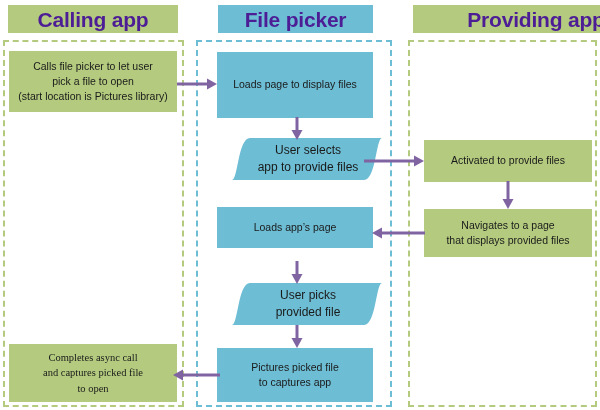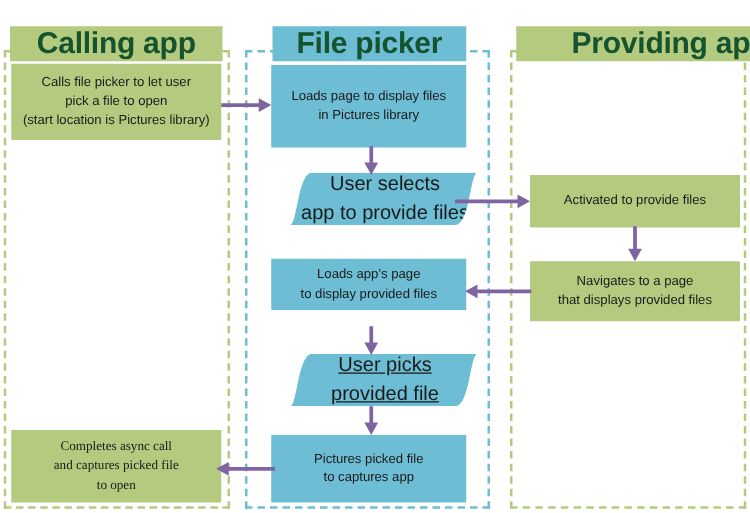--- a/index.html
+++ b/index.html
@@ -9,24 +9,23 @@
     font-family:"Liberation Sans", sans-serif;
     overflow:hidden;
   }
   #root{position:relative;width:600px;height:410px;}
 
   
   .lane-header{
     position:absolute;
     height:28px;
     display:flex;align-items:center;justify-content:center;
-    font-size:24px;font-weight:bold;color:#14532d;
+    font-size:21px;font-weight:bold;color:#4c1d95;
     letter-spacing:-0.2px;
     line-height:1;
-    margin-top:16px;
   }
   .lane-header.green{background:#b4cb7f;}
   .lane-header.blue{background:#6dbdd4;}
 
   #hdr-calling{left:8px;top:5px;width:170px;}
   #hdr-picker{left:218px;top:5px;width:155px;}
   #hdr-providing{left:413px;top:5px;width:182px;padding-left:32px;}
 
   
   .lane{
@@ -52,21 +51,21 @@
     padding:14px 6px;
   }
   .box.green{background:#b4cb7f;}
   .box.blue{background:#6dbdd4;}
 
   
   .flag{
     position:absolute;
     display:flex;align-items:center;justify-content:center;
     text-align:center;
-    font-size:16px;color:#1a1a1a;line-height:1.45;
+    font-size:12px;color:#1a1a1a;line-height:1.45;
     background:#6dbdd4;
     -webkit-clip-path: path("M 18 0 C 6 0 6 42 0 42 L 132 42 C 144 42 144 0 150 0 Z");
     clip-path: path("M 18 0 C 6 0 6 42 0 42 L 132 42 C 144 42 144 0 150 0 Z");
   }
 
   
   .arrow{position:absolute;}
   .arrow svg{display:block;overflow:visible;}
 
   .txt{display:block;}
@@ -88,21 +87,20 @@
     <div>
       <span class="txt">Calls file picker  to let user</span>
       <span class="txt">pick a file to open</span>
       <span class="txt">(start location  is Pictures library)</span>
     </div>
   </div>
 
   <div class="box blue" style="left:217px;top:52px;width:156px;height:66px;">
     <div>
       <span class="txt">Loads page to display files</span>
-      <span class="txt">in Pictures library</span>
     </div>
   </div>
 
   <div class="flag" style="left:232px;top:138px;width:150px;height:42px;">
     <div style="margin-left:2px;">
       <span class="txt">User selects</span>
       <span class="txt">app to provide files</span>
     </div>
   </div>
 
@@ -115,26 +113,25 @@
   <div class="box green" style="left:424px;top:209px;width:168px;height:48px;">
     <div>
       <span class="txt">Navigates to a page</span>
       <span class="txt">that displays provided files</span>
     </div>
   </div>
 
   <div class="box blue" style="left:217px;top:207px;width:156px;height:41px;">
     <div>
       <span class="txt">Loads app’s page</span>
-      <span class="txt">to display provided files</span>
     </div>
   </div>
 
   <div class="flag" style="left:232px;top:283px;width:150px;height:42px;">
-    <div style="margin-left:2px;text-decoration:underline;">
+    <div style="margin-left:2px;">
       <span class="txt">User picks</span>
       <span class="txt">provided file</span>
     </div>
   </div>
 
   <div class="box blue" style="left:217px;top:348px;width:156px;height:54px;">
     <div>
       <span class="txt">Pictures picked file</span>
       <span class="txt">to captures app</span>
     </div>

